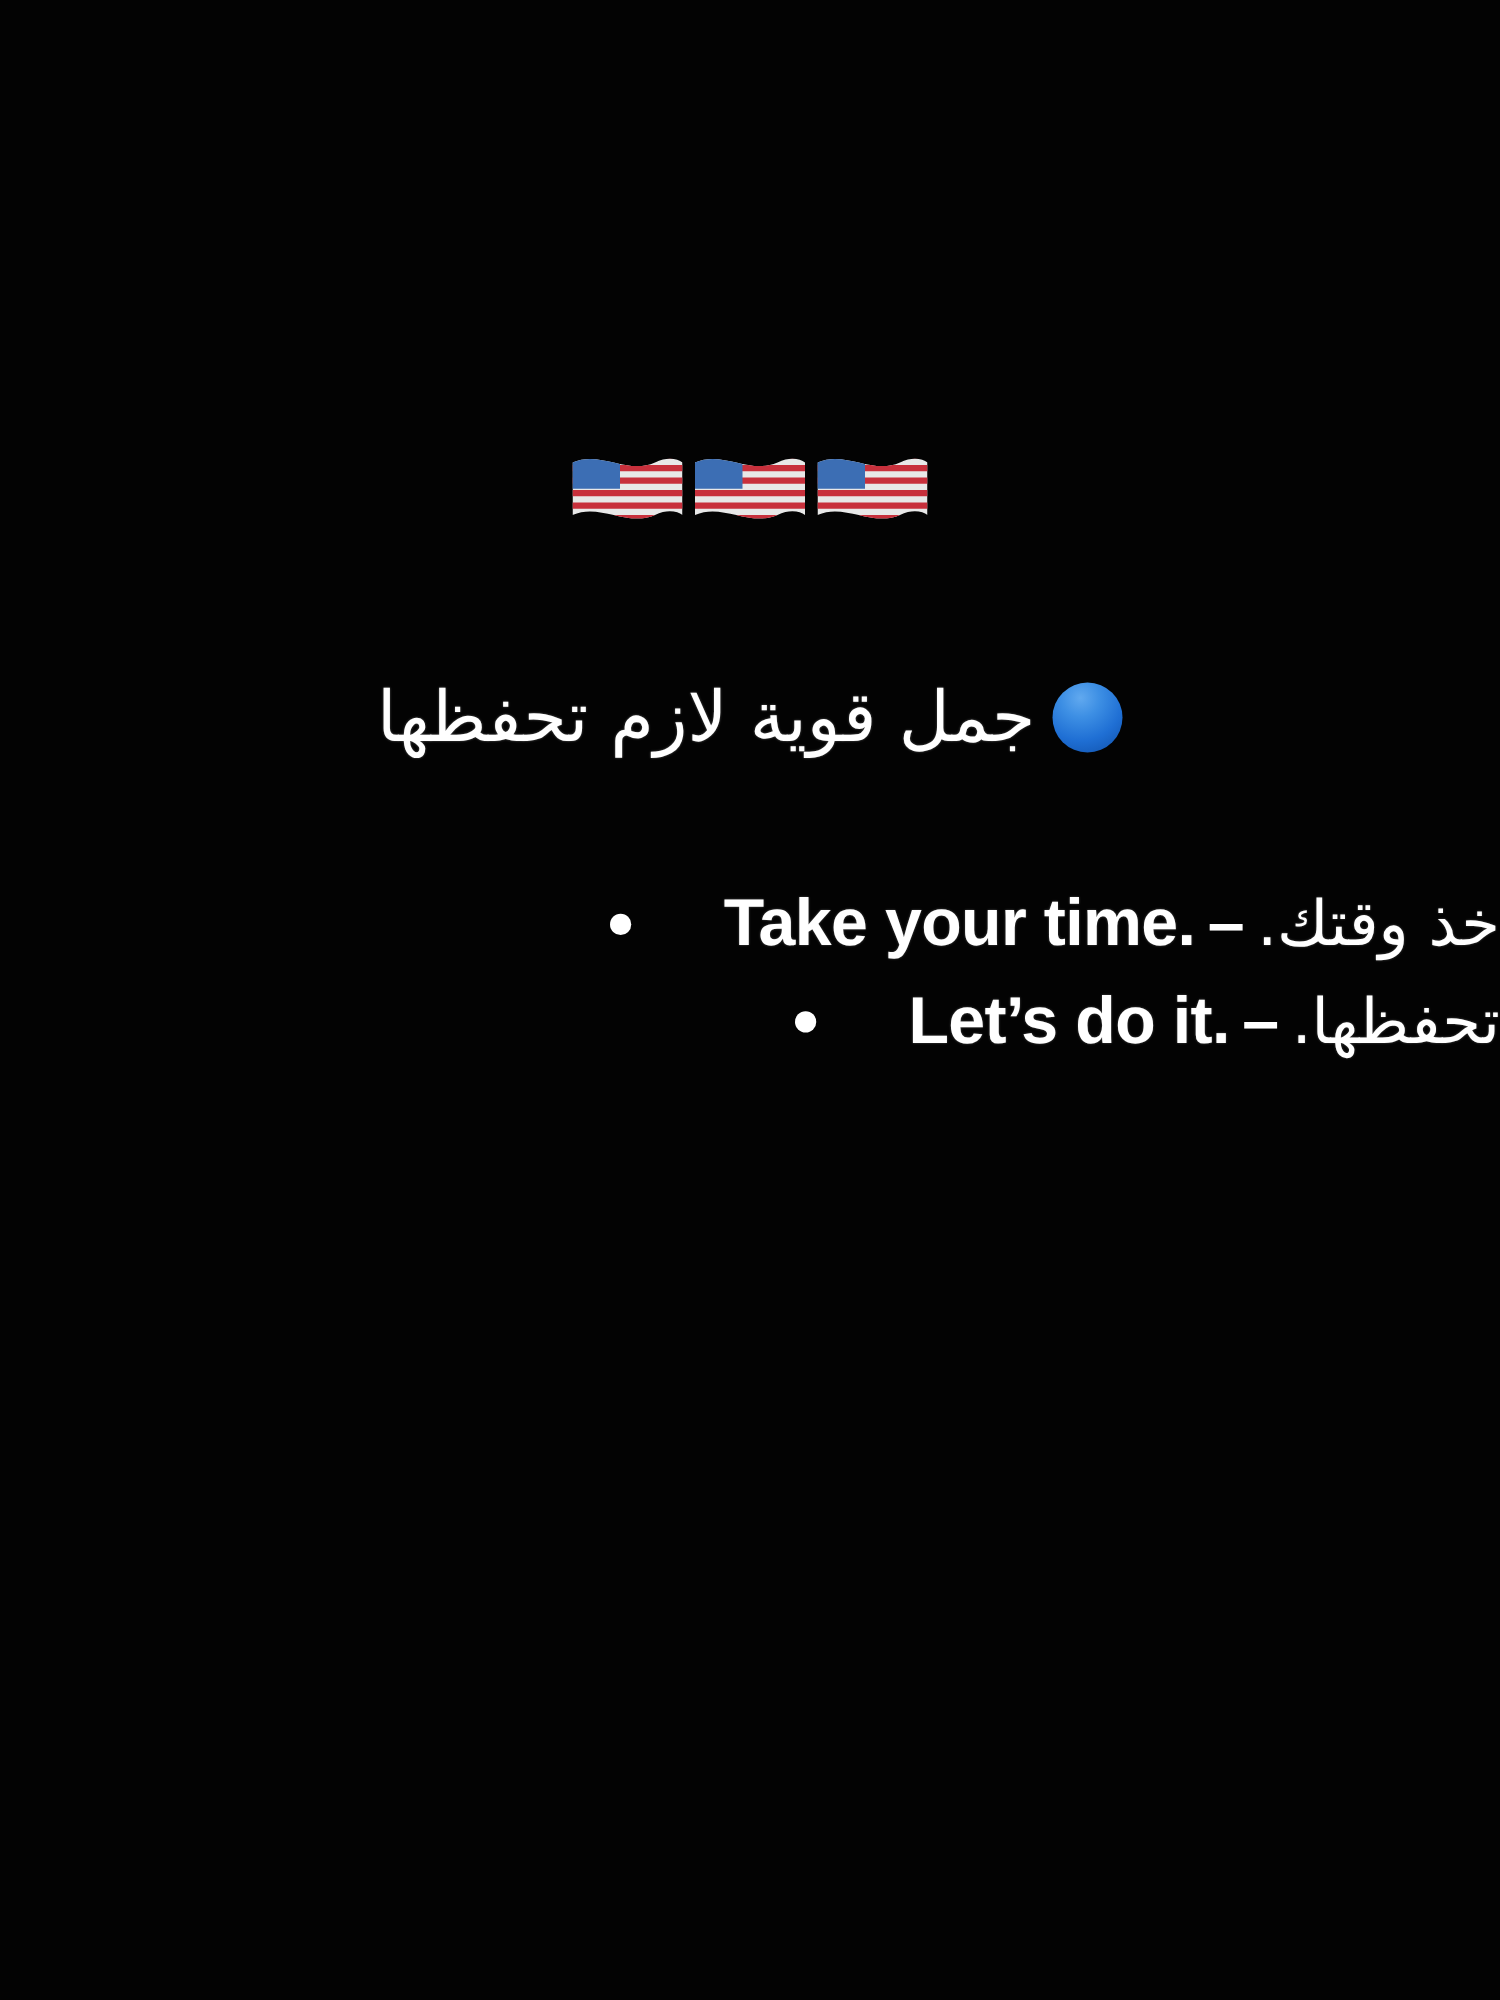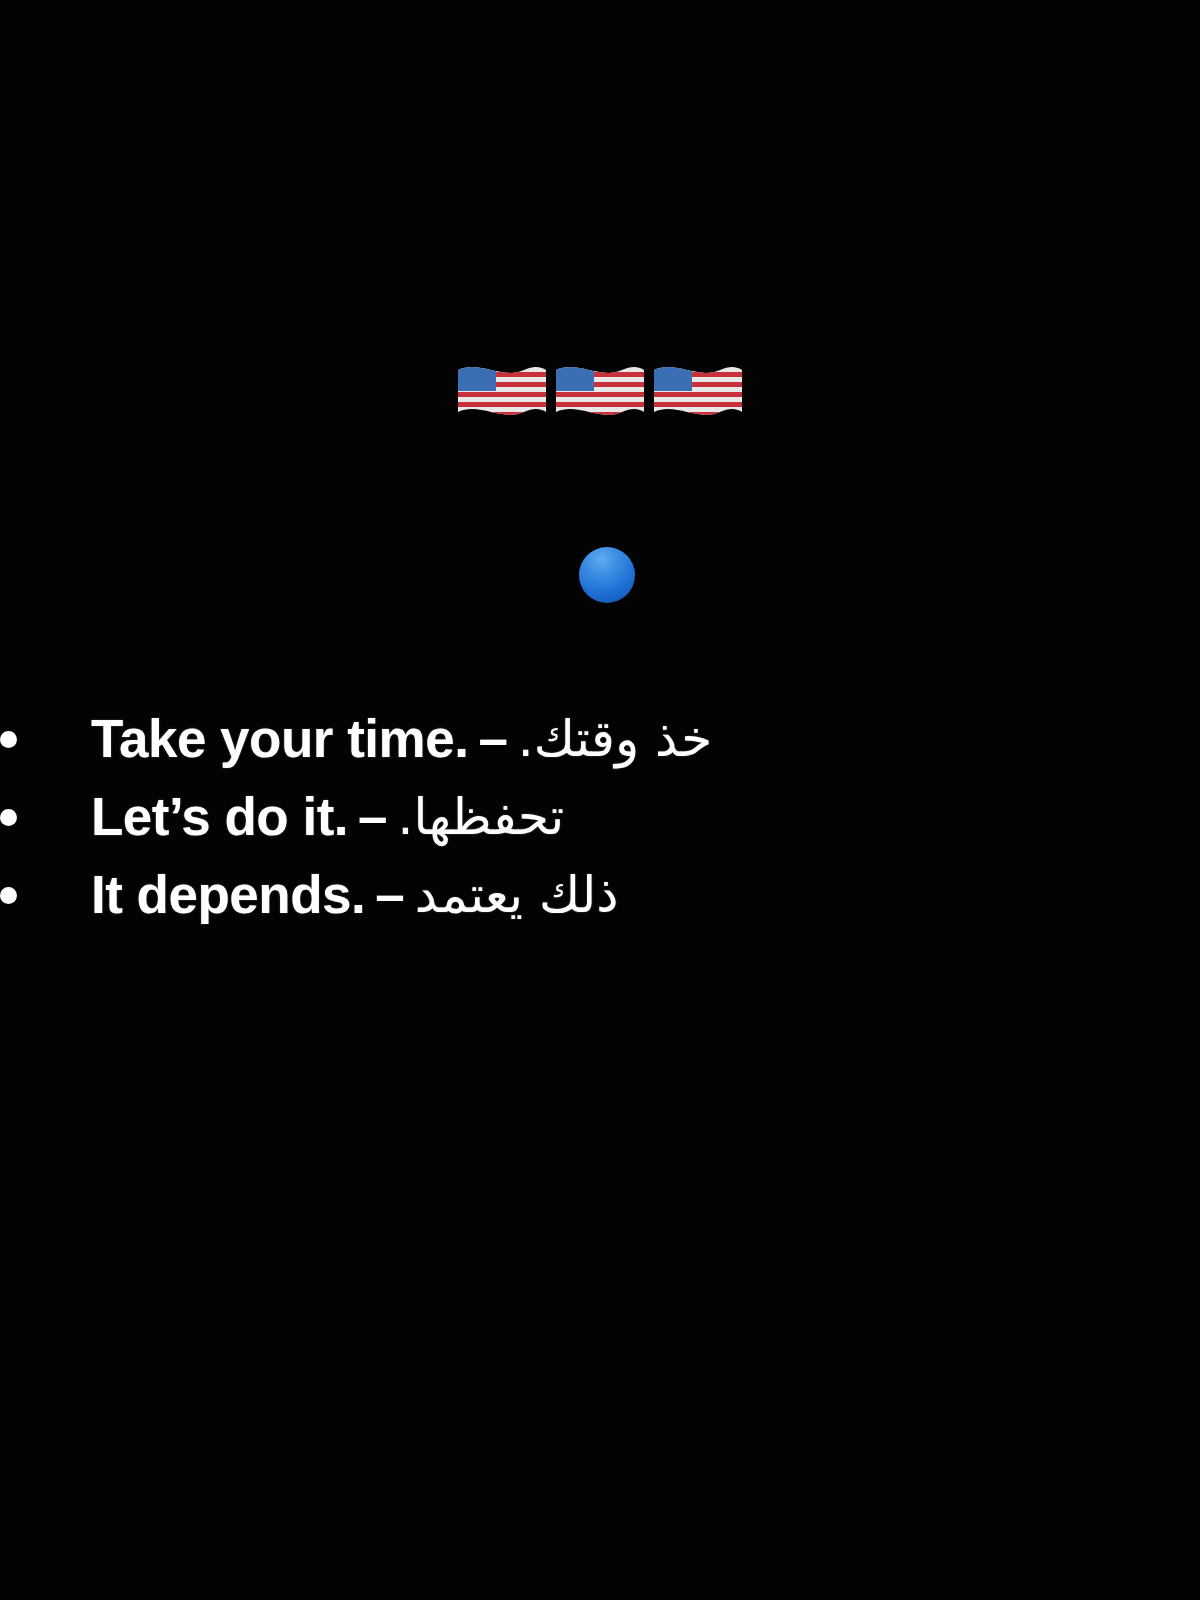--- a/index.html
+++ b/index.html
@@ -85,21 +85,21 @@
 
   
   .lines {
     position: absolute;
     top: 700px;
     left: 0;
     width: 1200px;
   }
   .phrase-line {
     width: 1200px;
-    text-align: left;
+    text-align: right;
     white-space: nowrap;
     height: 78px;
     line-height: 78px;
     font-size: 0;
   }
   .bullet {
     display: inline-block;
     width: 17px;
     height: 17px;
     border-radius: 50%;
@@ -191,26 +191,25 @@
           <rect x="0" y="24" width="96" height="5" fill="#c8303c"></rect>
           <rect x="0" y="34" width="96" height="5" fill="#c8303c"></rect>
           <rect x="0" y="44" width="96" height="5" fill="#c8303c"></rect>
           <rect x="0" y="54" width="96" height="5" fill="#c8303c"></rect>
           <rect x="0" y="0" width="42" height="33" fill="#3c6eb4"></rect>
         </g>
       </svg>
     </span>
   </div>
 
-  <div class="headline"><span class="blue-dot"></span></div>
+  <div class="headline"><span class="blue-dot"></span><span class="headline-text">جمل قوية لازم تحفظها</span></div>
 
   <div class="lines">
 
     <div class="phrase-line"><span class="bullet"></span><span class="en">Take your time.</span><span class="sep">–</span><span class="ar">خذ وقتك.</span></div>
 
 
 
     <div class="phrase-line"><span class="bullet"></span><span class="en">Let’s do it.</span><span class="sep">–</span><span class="ar">تحفظها.</span></div>
 
-    <div class="phrase-line"><span class="bullet"></span><span class="en">It depends.</span><span class="sep">–</span><span class="ar">ذلك يعتمد</span></div>
 
   </div>
 </div>
 
 </body></html>

